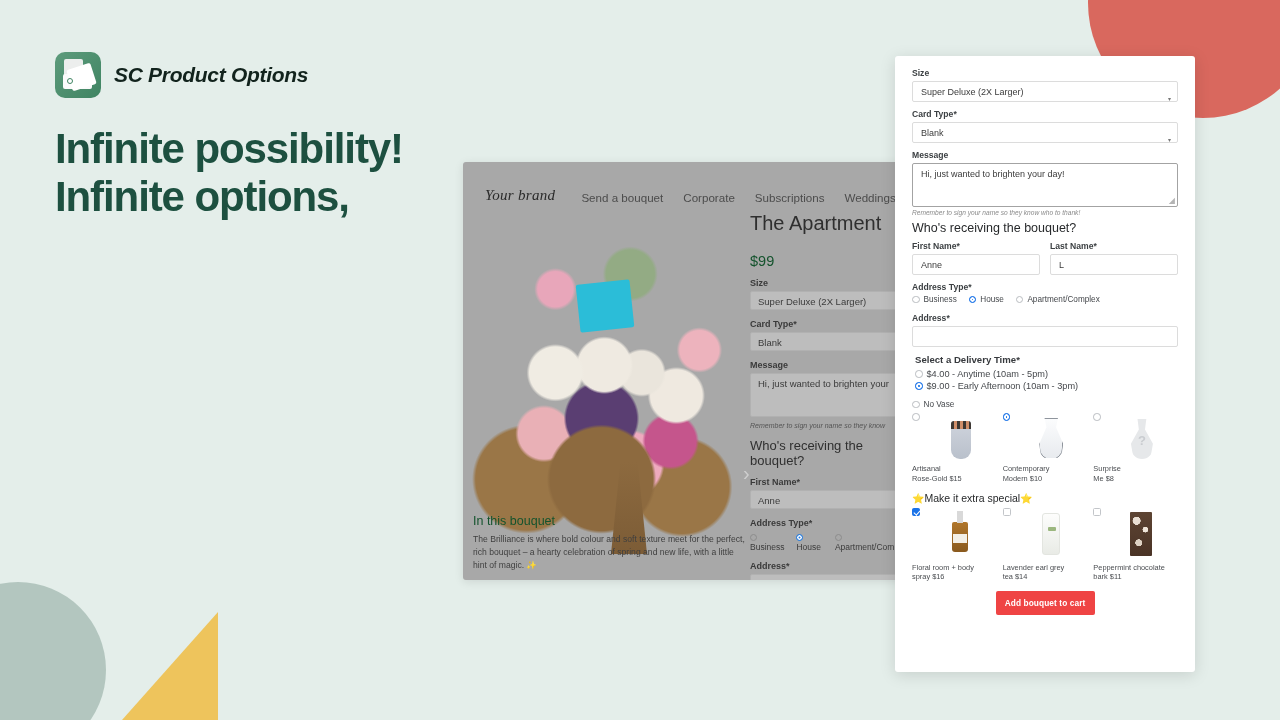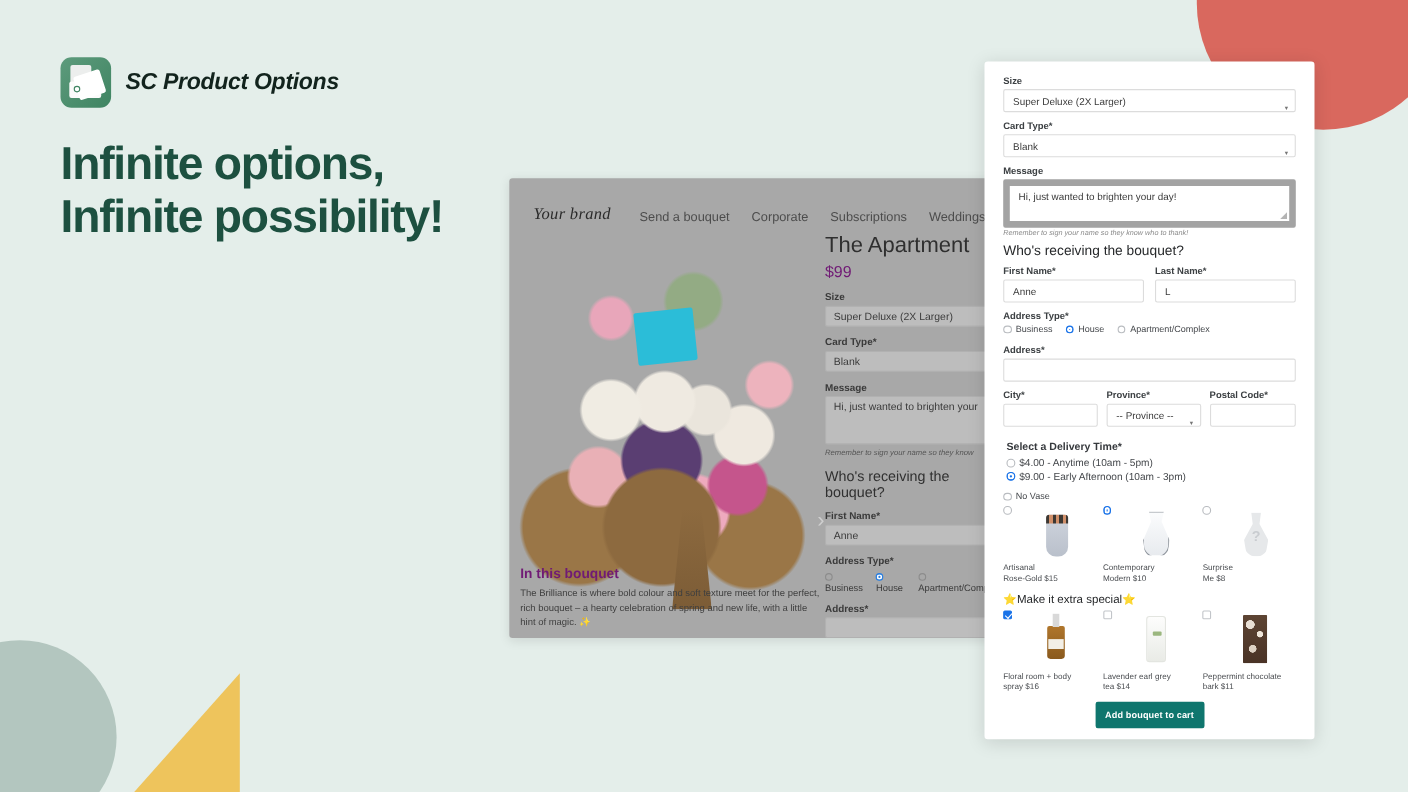--- a/index.html
+++ b/index.html
@@ -73,21 +73,21 @@
     position:absolute; left:0; top:0; right:0; height:42px;
     display:flex; align-items:flex-end; gap:20px; padding-left:22px;
     color:#4c4c4c; font-size:11.6px;
   }
   #sf-brand {
     font-family:"Liberation Serif", serif; font-style:italic;
     font-size:15px; color:#2a2a2a; letter-spacing:.3px; margin-right:6px;
   }
   #sf-right { position:absolute; left:287px; top:50px; right:0; }
   #sf-title { font-size:20px; color:#2f2f2f; }
-  #sf-price { font-size:14.5px; color:#701a75; margin-top:5px; }
+  #sf-price { font-size:14.5px; color:#14532d; margin-top:18px; }
   .sf-lbl { font-size:9px; font-weight:bold; color:#3a3a3a; margin-top:9px; }
   .sf-inp {
     margin-top:3px; height:19px; background:#bdbdbd; border:1px solid #b1b1b1;
     border-radius:2px; font-size:9.5px; color:#3b3b3b; padding:4px 0 0 7px;
   }
   .sf-ta { height:44px; }
   .sf-hint { font-size:7px; font-style:italic; color:#555; margin-top:5px; }
   .sf-h2 { font-size:13px; color:#303030; margin-top:9px; }
   .sf-radios { display:flex; gap:11px; margin-top:4px; font-size:8.5px; color:#3b3b3b; align-items:center; }
   .sf-rb { width:7px; height:7px; border-radius:50%; border:1px solid #8c8c8c; display:inline-block; margin-right:3px; vertical-align:-1px; }
@@ -118,21 +118,21 @@
   }
   #sf-stem {
     position:absolute; left:148px; top:300px; width:36px; height:92px;
     background:linear-gradient(#8d6a3f,#7c5c36);
     clip-path:polygon(26% 0,74% 0,100% 100%,0 100%);
   }
   #sf-carousel-next {
     position:absolute; left:280px; top:300px; font-size:20px; color:#cfcfcf;
   }
   #sf-desc { position:absolute; left:10px; bottom:8px; width:272px; }
-  #sf-desc-h { font-size:12.5px; color:#701a75;font-weight:bold; }
+  #sf-desc-h { font-size:12.5px; color:#14532d; }
   #sf-desc-p { font-size:8.6px; line-height:1.5; color:#3f3f3f; margin-top:5px; }
 
   
   #form-panel {
     position:absolute; left:895px; top:56px; width:300px; height:616px;
     background:#fff; border-radius:3px;
     box-shadow:0 3px 16px rgba(0,0,0,.13);
     padding:12px 17px 0 17px; overflow:hidden;
   }
   .f-label {
@@ -141,21 +141,21 @@
   .f-control {
     width:100%; height:21px; border:1px solid #dcdcdc; border-radius:2px;
     background:#fff; font-size:9px; color:#3b3b3b;
     padding:0 16px 0 8px; line-height:21px; position:relative;
     margin-bottom:7px; white-space:nowrap; overflow:hidden;
   }
   .f-control .caret {
     position:absolute; right:6px; top:7px; color:#777; font-size:6px;
   }
   .f-textarea {
-    width:100%; height:44px; border:6px solid #a3a3a3; border-radius:2px;
+    width:100%; height:44px; border:1px solid #a3a3a3; border-radius:2px;
     font-size:9px; color:#3b3b3b; padding:5px 8px; position:relative;
     margin-bottom:2px;
   }
   .f-textarea .grip {
     position:absolute; right:2px; bottom:1px; color:#b4b4b4; font-size:8px;
   }
   .f-hint { font-size:6.6px; font-style:italic; color:#8a8a8a; margin-bottom:5px; }
   .f-h2 { font-size:12.5px; color:#27292b; margin-bottom:6px; }
   .f-2col { display:flex; gap:10px; }
   .f-2col > div { flex:1; }
@@ -238,21 +238,21 @@
     background:
       radial-gradient(circle at 30% 20%, #e9dfd4 0 10%, transparent 11%),
       radial-gradient(circle at 70% 40%, #f0e6da 0 9%, transparent 10%),
       radial-gradient(circle at 40% 70%, #ded2c4 0 10%, transparent 11%),
       linear-gradient(#5d4433,#4a3326);
     border-radius:1px;
   }
 
   #add-to-cart {
     display:block; margin:9px auto 0; width:99px; height:24px;
-    background:#0f766e; color:#fff; font-size:8.3px; font-weight:bold;
+    background:#ef4444; color:#fff; font-size:8.3px; font-weight:bold;
     border:none; border-radius:2px; cursor:pointer; letter-spacing:.1px;
   }
   .stars { font-size:10px; }
 </style>
 </head>
 <body>
 
 <div id="bg-base"></div>
 <div id="shape-circle-sage"></div>
 <div id="shape-triangle-yellow"></div>
@@ -262,22 +262,22 @@
   <div id="brand-row">
     <div id="logo-mark">
       <span class="sq1"></span>
         <span class="sq3"></span>
         <span class="sq2"></span>
         <span class="dot"></span>
     </div>
     <div id="brand-name">SC Product Options</div>
   </div>
   <div id="headline">
+    <div>Infinite possibility!</div>
     <div>Infinite options,</div>
-    <div>Infinite possibility!</div>
   </div>
 </div>
 
 <div id="storefront">
   <div id="sf-bouquet"></div>
   <div id="sf-tag"></div>
   <div id="sf-stem"></div>
 
   <div id="sf-nav">
     <span id="sf-brand">Your brand</span>
@@ -372,37 +372,20 @@
     </div>
     <div class="radio-line">
       <span class="rb"></span>
       <span class="rb-txt">Apartment/Complex</span>
     </div>
   </div>
 
   <div class="f-label">Address*</div>
   <div class="f-control"></div>
 
-  <div class="f-3col">
-    <div style="flex:1.15">
-      <div class="f-label">City*</div>
-      <div class="f-control"></div>
-    </div>
-    <div style="flex:1.15">
-      <div class="f-label">Province*</div>
-      <div class="f-control">
-        <span>-- Province --</span>
-        <span class="caret">▾</span>
-      </div>
-    </div>
-    <div style="flex:1.05">
-      <div class="f-label">Postal Code*</div>
-      <div class="f-control"></div>
-    </div>
-  </div>
 
   <div class="f-sub">Select a Delivery Time*</div>
   <div class="radio-line" style="margin-left:3px">
     <span class="rb"></span>
     <span class="rb-txt big">$4.00 - Anytime (10am - 5pm)</span>
   </div>
   <div class="radio-line" style="margin-left:3px">
     <span class="rb on"></span>
     <span class="rb-txt big">$9.00 - Early Afternoon (10am - 3pm)</span>
   </div>

